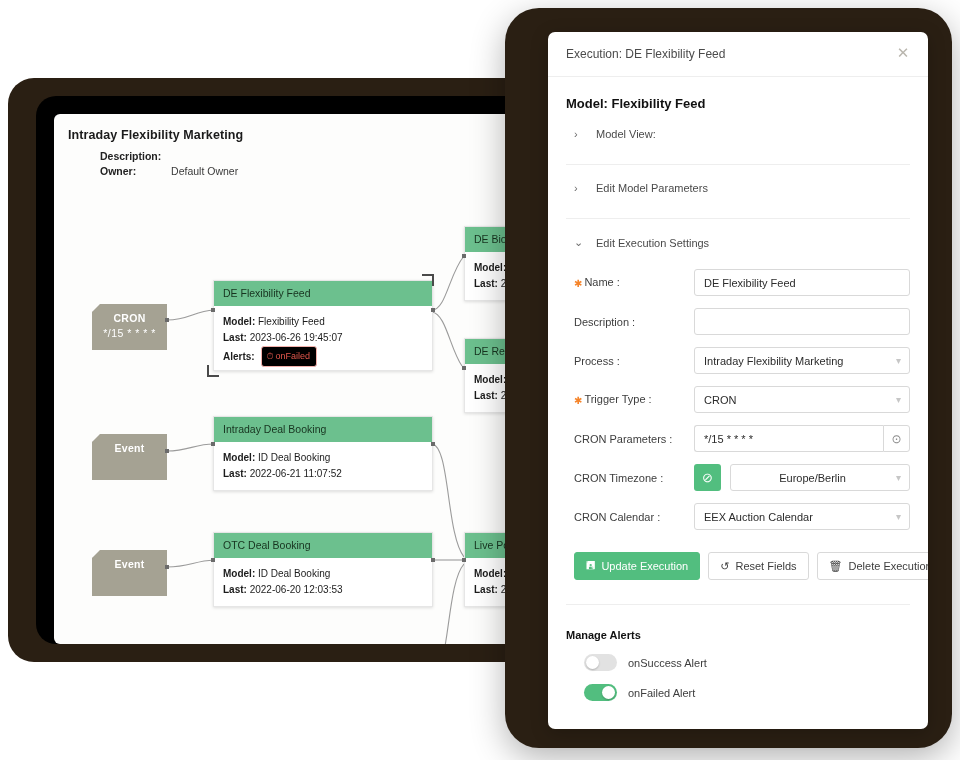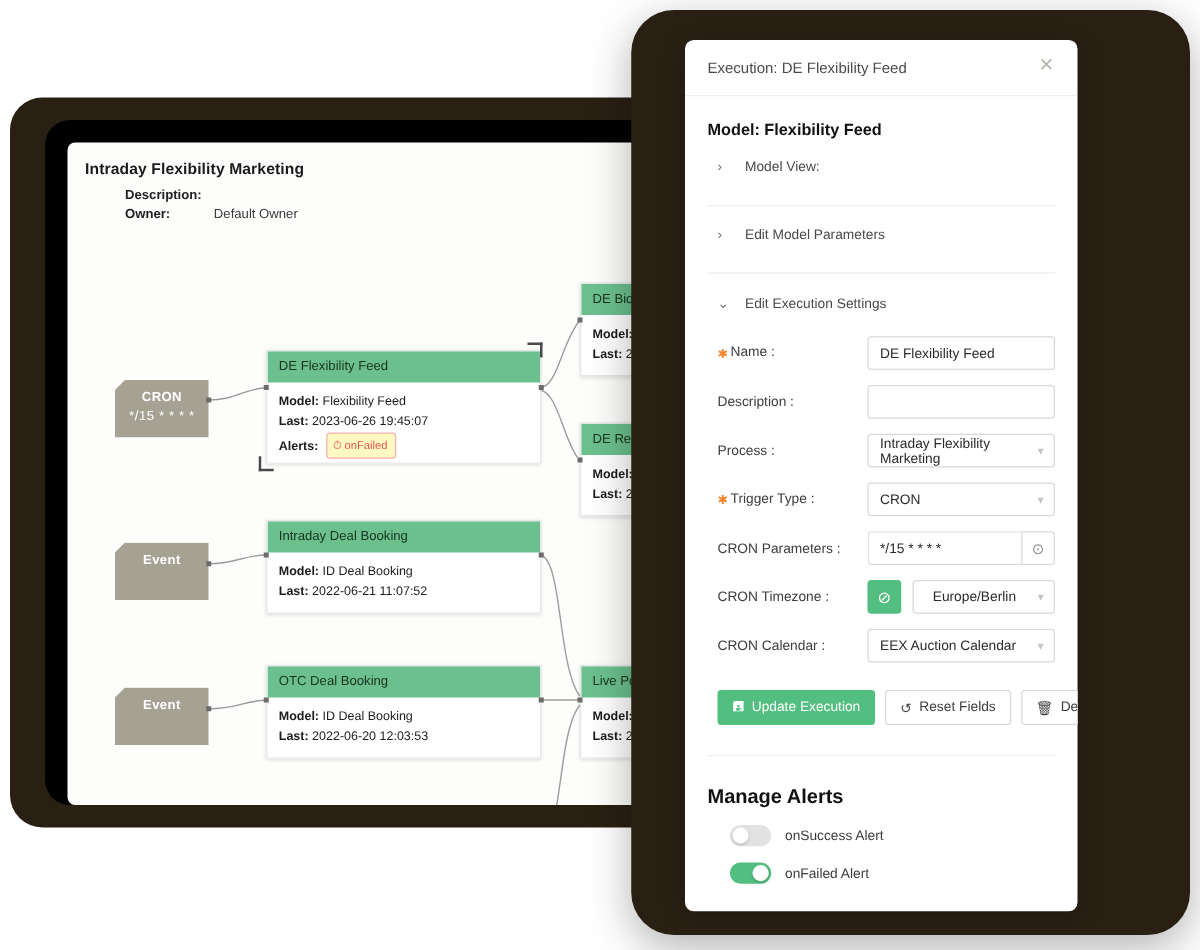--- a/index.html
+++ b/index.html
@@ -82,21 +82,21 @@
   }
   .node-body { padding: 8px 9px 9px 9px; }
   .node-row {
     font-size: 10px; line-height: 16px; white-space: nowrap; color:#1c1c1c;
   }
   .node-row .k { font-weight: bold; }
   .node-row .v { color:#1c1c1c; }
   .alert-chip {
     display: inline-block;
     border: 1px solid #f3b0ab;
-    background: #fef9c3;
+    background: #000000;
     color: #e2574c;
     font-size: 9px;
     padding: 1px 6px 2px 4px;
     border-radius: 3px;
     margin-left: 4px;
     vertical-align: 1px;
   }
   .alert-chip .bell { font-size: 9px; margin-right: 2px; }
 
   .sel-br { position:absolute; width:12px; height:12px; border:2px solid #4a4a4a; }
@@ -112,21 +112,21 @@
     position: absolute;
     left: 505px; top: 8px;
     width: 447px; height: 740px;
     background: #2a1f13;
     border-radius: 34px;
     box-shadow: 0 10px 34px rgba(0,0,0,.30);
   }
   .panel {
     position: absolute;
     left: 548px; top: 32px;
-    width: 314px; height: 697px;
+    width: 380px; height: 697px;
     background: #ffffff;
     border-radius: 7px;
     box-shadow: 0 4px 18px rgba(0,0,0,.22);
     overflow: hidden;
   }
   .panel-head {
     height: 45px;
     border-bottom: 1px solid #eeeeee;
     display:flex; align-items:center;
     padding: 0 16px 0 18px;
@@ -197,21 +197,21 @@
     height:28px; border-radius:3px; font-size:11px;
     display:flex; align-items:center; gap:6px;
     padding: 0 11px; cursor:pointer; white-space:nowrap;
     font-family:"Liberation Sans", sans-serif;
   }
   .btn-primary { background:#52be7f; color:#fff; border:1px solid #52be7f; }
   .btn-ghost { background:#fff; color:#3d3d3d; border:1px solid #d9d9d9; }
   .btn .gi { font-size:11px; }
 
   .alerts-title {
-    font-size:16px; font-weight:bold; color:#111; margin: 24px 0 0 0;
+    font-size:11px; font-weight:bold; color:#111; margin: 24px 0 0 0;
   }
   .toggle-row {
     display:flex; align-items:center; gap:11px; margin: 13px 0 0 18px;
   }
   .tg {
     width:33px; height:17px; border-radius:9px; position:relative;
     flex:none; cursor:pointer; background:#e2e2e2;
   }
   .tg.on { background:#52be7f; }
   .tg .knob {

